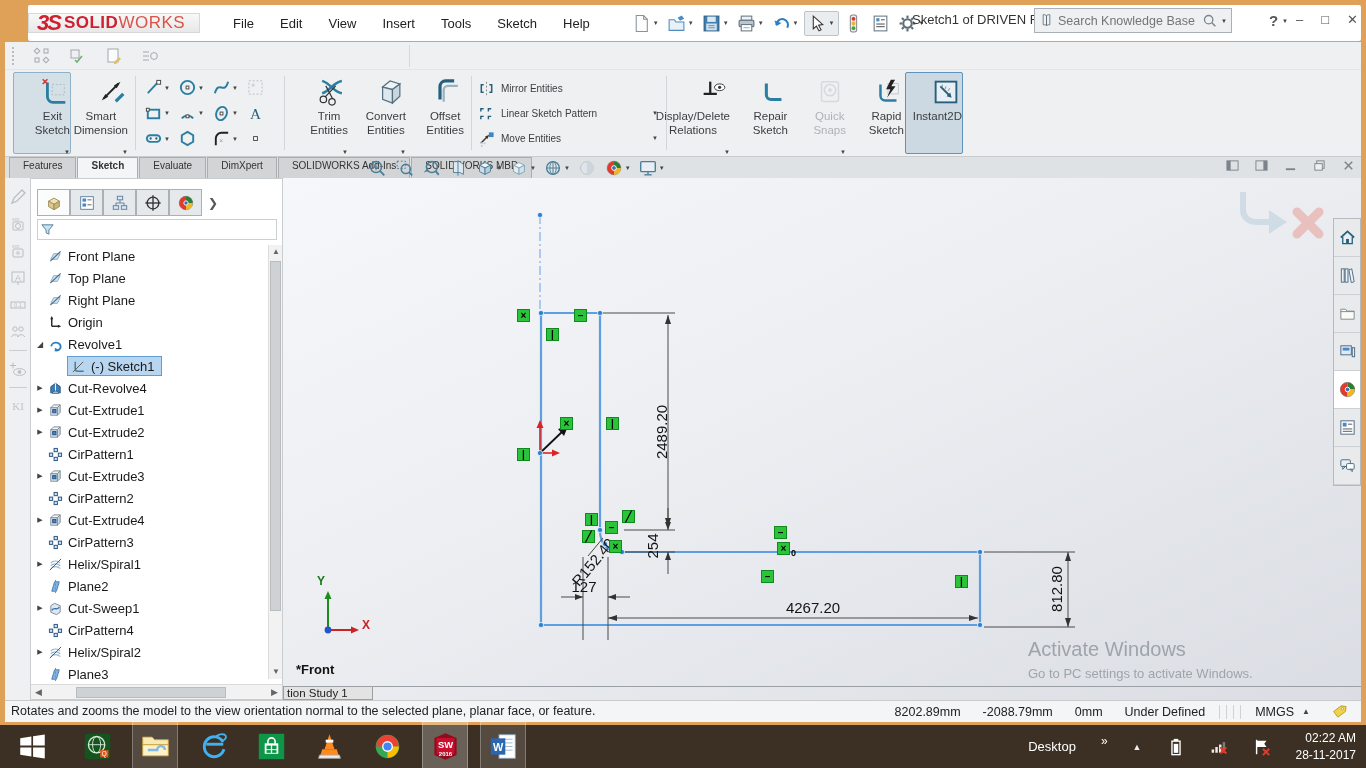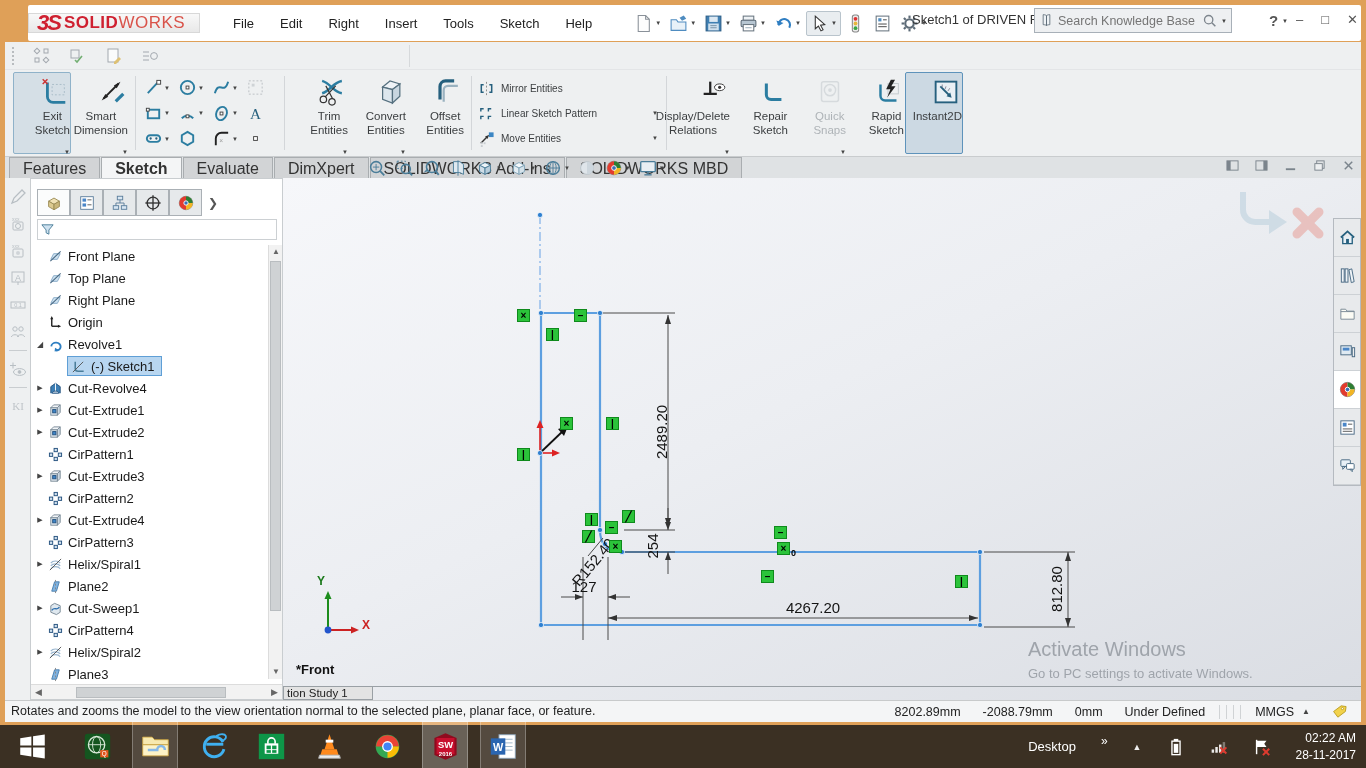--- a/index.html
+++ b/index.html
@@ -49,21 +49,21 @@
   .sgi{display:flex;align-items:center;width:34px;gap:1px;padding-left:2px}
   .sgi svg{width:19px;height:19px}
   #grp4{display:flex;flex-direction:column;justify-content:space-between;width:182px;padding:4px 0}
   .mrow{display:flex;align-items:center;gap:6px;height:24px}
   .mrow svg{width:17px;height:17px}
   .mrow .mlbl{font-size:10px;color:#3b3e40;white-space:nowrap}
   .mrow .caret{margin-left:auto;padding-right:2px}
   
   #tabbar{position:absolute;left:5px;top:156px;width:1356px;height:22px;background:#dfe2e4;border-top:1px solid #c9ccce}
   #tabs{display:flex;height:22px;padding-left:4px}
-  #tabs .tab{font-size:16px;color:#333;background:#d2d4d6;border:1px solid #a9adb0;border-bottom:none;padding:2px 13px 0;margin-right:1px;white-space:nowrap}
+  #tabs .tab{font-size:10px;color:#333;background:#d2d4d6;border:1px solid #a9adb0;border-bottom:none;padding:2px 13px 0;margin-right:1px;white-space:nowrap}
   #tabs .tab.active{background:#f4f5f6;font-weight:bold}
   #headsup{position:absolute;left:362px;top:0;display:flex;align-items:center;gap:7px;height:22px}
   #headsup .hic{display:flex;align-items:center;gap:1px}
   #headsup svg{width:20px;height:20px}
   #docwin{position:absolute;right:6px;top:2px;display:flex;gap:16px;align-items:center;color:#7b848c}
   #docwin svg{width:13px;height:13px}
   
   #main{position:absolute;left:5px;top:178px;width:1356px;height:522px;background:#eef0f1}
   #leftstrip{position:absolute;left:0;top:0;width:25px;height:522px;background:#eef0f1;display:flex;flex-direction:column;align-items:center;gap:9px;padding-top:10px}
   #leftstrip svg{width:18px;height:18px;opacity:.8}
@@ -140,21 +140,21 @@
   <div id="titlebar">
     <div class="inner">
       <div id="logo">
         <span class="mark">3S</span>
         <span class="bold">SOLID</span>
         <span class="light">WORKS</span>
       </div>
       <div id="menus">
           <span class="mi">File</span>
           <span class="mi">Edit</span>
-          <span class="mi">Right</span>
+          <span class="mi">View</span>
           <span class="mi">Insert</span>
           <span class="mi">Tools</span>
           <span class="mi">Sketch</span>
           <span class="mi">Help</span>
         </div>
       <span id="pin" class="ic">
           <svg viewBox="0 0 16 16">
             <path d="M9 1.5l5.5 5.5-3.4 1-2 4.2-5.3-5.3 4.2-2z" fill="#2f7ec2"></path>
             <line x1="4.3" y1="11.7" x2="1" y2="15" stroke="#2f7ec2" stroke-width="1.6"></line>
           </svg>

